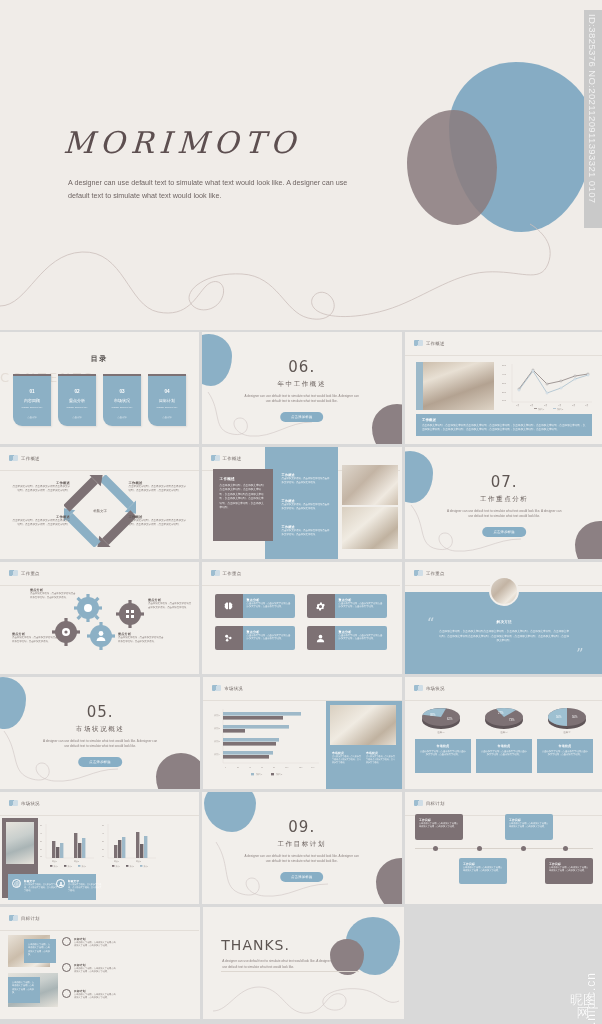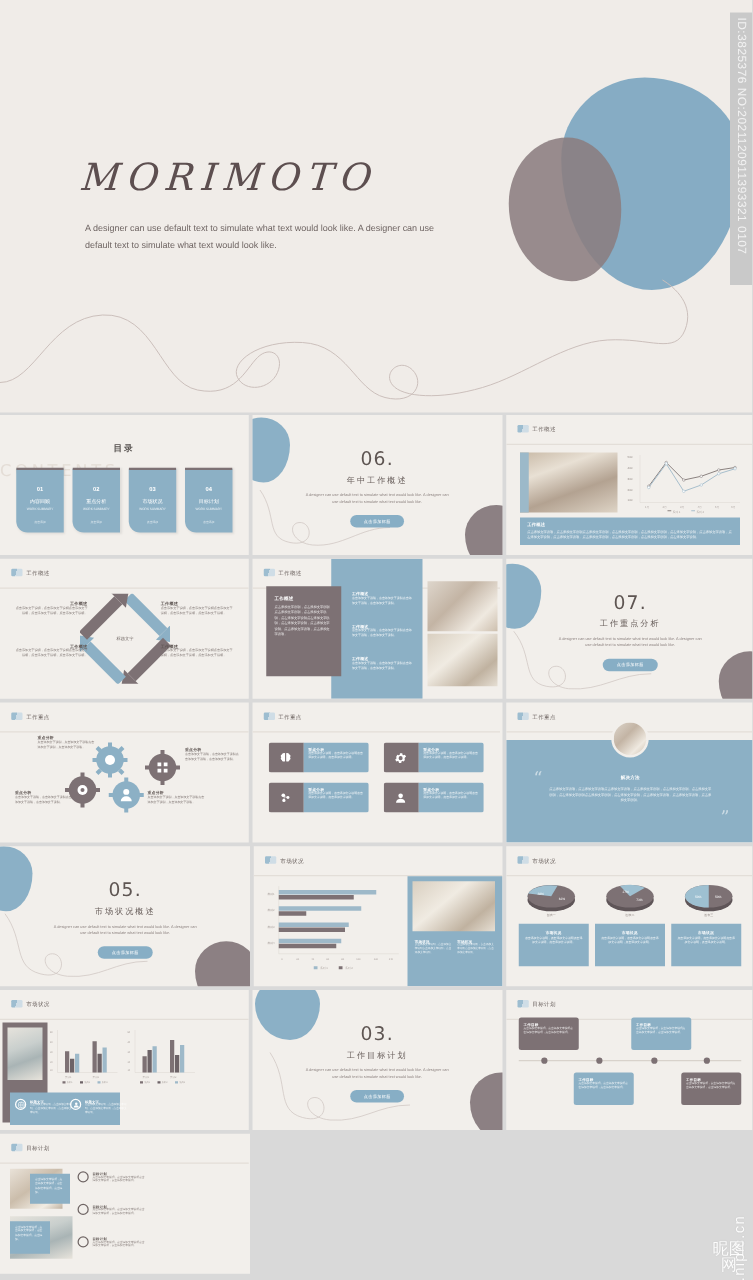--- a/index.html
+++ b/index.html
@@ -718,21 +718,21 @@
           </div>
         </div>
       </div>
 
       <div class="slide w2">
         <div class="sblob-b" style="left:2px; top:-10px; width:52px; height:50px;"></div>
         <div class="sblob-g" style="right:-24px; bottom:-8px;"></div>
         <svg style="position:absolute;left:0;top:48px;width:200px;height:64px" viewBox="0 0 200 64">
           <path d="M14,2 C30,26 18,48 40,54 C62,60 60,38 50,38 C40,38 42,54 62,56 C88,58 100,44 126,44" fill="none" stroke="#cfc5c2" stroke-width="0.6"></path>
         </svg>
-        <div class="sec-num">03.</div>
+        <div class="sec-num">09.</div>
         <div class="sec-title">工作目标计划</div>
         <div class="sec-desc">A designer can use default text to simulate what text would look like. A designer can use default text to simulate what text would look like.</div>
         <div class="sec-btn">点击添加标题</div>
       </div>
 
       <div class="slide">
         <div class="shead">
           <span class="logo"></span>
           <span class="htxt">目标计划</span>
         </div>
@@ -798,20 +798,30 @@
         </div>
         <div style="position:absolute;left:62px;top:82px;display:flex;gap:3px;align-items:flex-start">
           <span style="width:9px;height:9px;border-radius:50%;border:1.4px solid #6f6564;flex:0 0 auto;display:inline-block"></span>
           <span style="width:42px">
             <span class="tt" style="display:block;font-size:2.7px">目标计划</span>
             <span class="tl" style="display:block;font-size:2.2px">点击添加文字说明，点击添加文字说明点击添加文字说明，点击添加文字说明。</span>
           </span>
         </div>
       </div>
 
+      <div class="slide w2">
+        <div class="sblob-b" style="right:4px; top:10px; width:54px; height:58px;"></div>
+        <div class="sblob-g" style="right:40px; top:32px; width:34px; height:36px;"></div>
+        <div class="thanks-t">THANKS.</div>
+        <div class="thanks-s">A designer can use default text to simulate what text would look like. A designer can use default text to simulate what text would look like.</div>
+        <div class="thanks-rule"></div>
+        <svg style="position:absolute;left:10px;top:70px;width:190px;height:42px" viewBox="0 0 190 42">
+          <path d="M0,34 C16,34 24,10 46,10 C68,10 72,34 90,36 C108,38 112,22 120,18 C128,14 136,20 132,28 C128,36 112,34 110,26 C108,18 124,10 146,12 C168,14 172,30 186,24" fill="none" stroke="#cfc5c2" stroke-width="0.6"></path>
+        </svg>
+      </div>
 
       <div class="slide" style="background:#d9d9d9"></div>
     </div>
 
   </div>
 
   <div class="wm-url">www.nipic.cn</div>
   <div class="wm-cn">
     <div class="cn">昵图网</div>
   </div>

